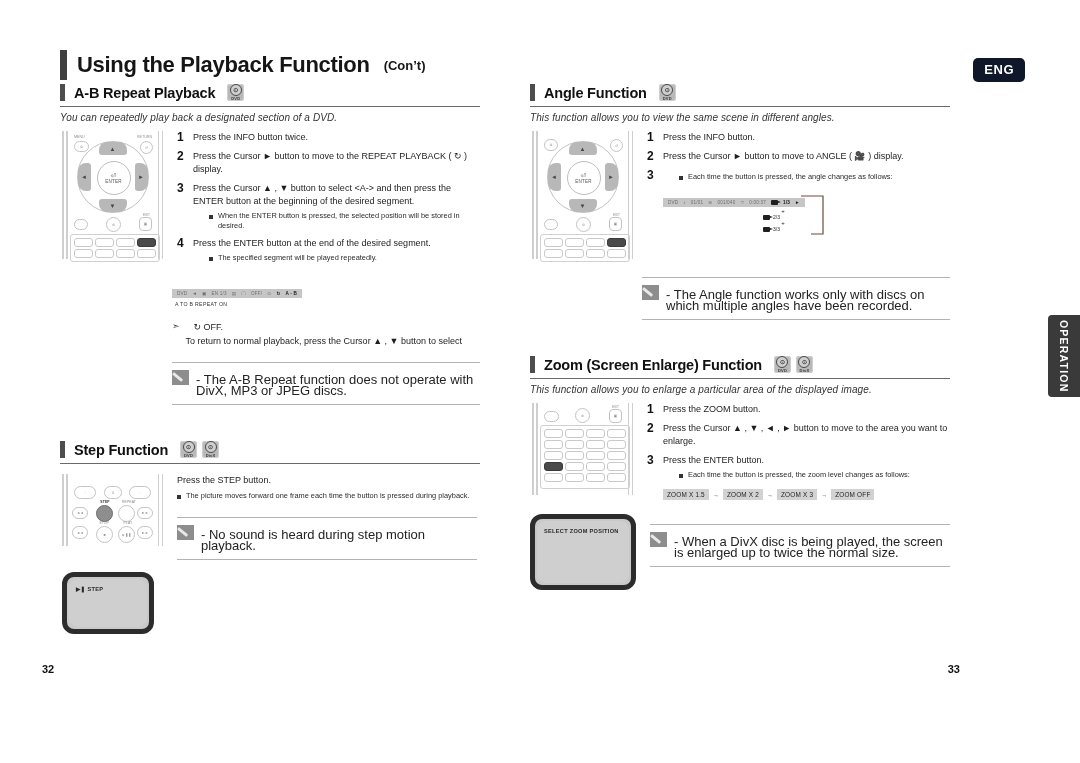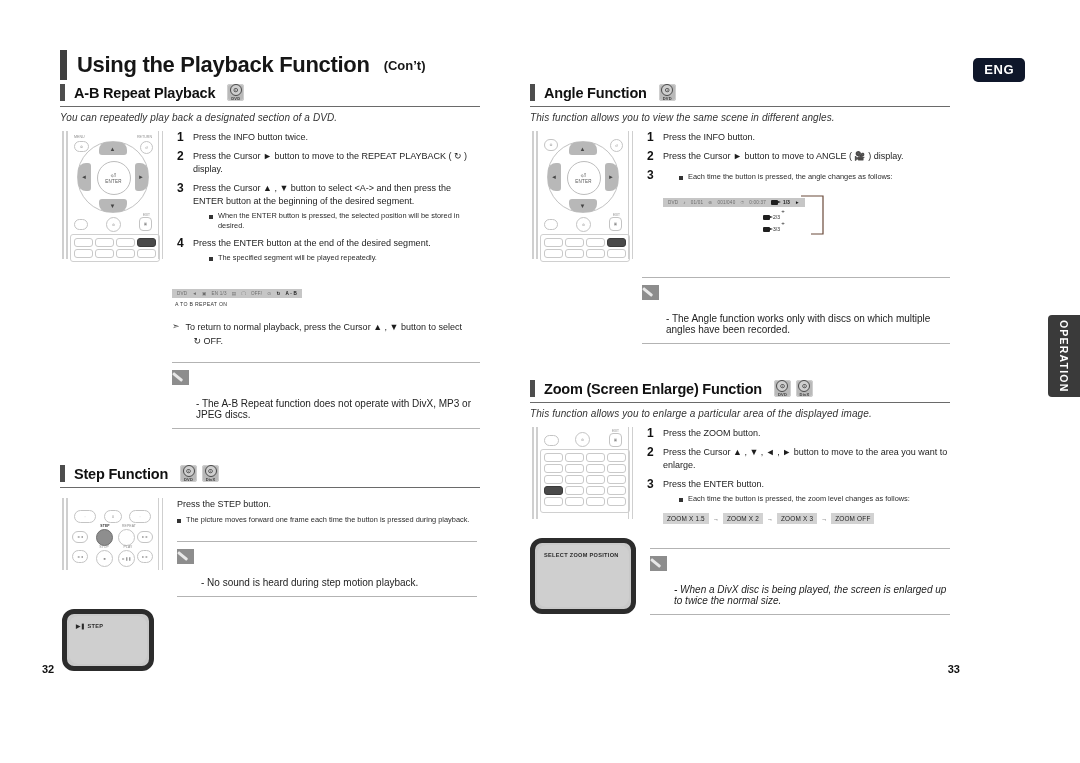--- a/index.html
+++ b/index.html
@@ -51,21 +51,21 @@
   .bullet .sq{width:4px;height:4px;background:#333;margin-top:4px;flex:none;}
   .bullet .bt{font-size:7.4px;line-height:10px;color:#2a2a2a;}
   .plain{font-size:9px;line-height:13px;color:#1d1d1d;}
 
   
   .note{margin-top:14px;border-top:1px solid #b3b3b3;border-bottom:1px solid #b3b3b3;
     padding:7px 0 8px;display:flex;align-items:flex-start;gap:7px;}
   .note-ico{width:17px;height:15px;background:#8d8d8d;flex:none;position:relative;overflow:hidden;}
   .note-ico:after{content:"";position:absolute;left:2px;top:2px;width:12px;height:3px;
     background:#e8e8e8;transform:rotate(40deg);transform-origin:left top;border-radius:1px;}
-  .note-txt{font-size:10px;line-height:11px;color:#232323;padding-top:4px;margin-top:24px;}
+  .note-txt{font-size:13px;line-height:11px;color:#232323;padding-top:4px;}
 
   
   .remote{position:relative;background:#fff;flex:none;}
   .rail{position:absolute;top:0;bottom:0;width:1.5px;background:#cfcfcf;}
   .rem-navpad{position:relative;width:72px;height:72px;margin:10px auto 0;}
   .navring{position:absolute;inset:0;border-radius:50%;border:1.3px solid #c2c2c2;background:#fff;}
   .arrow{position:absolute;background:#b8b8b8;border-radius:3px;
      display:flex;align-items:center;justify-content:center;font-size:6px;color:#444;}
   .ar-up{left:22px;top:1px;width:28px;height:13px;border-radius:8px 8px 3px 3px;}
   .ar-dn{left:22px;bottom:1px;width:28px;height:13px;border-radius:3px 3px 8px 8px;}
@@ -235,22 +235,22 @@
           <span>⊙</span>
           <span class="hi">↻</span>
           <span class="hi">A - B</span>
         </div>
         <div class="osd-cap">A TO B REPEAT ON</div>
       </div>
 
       <div class="arrow-note" style="margin-left:112px;">
         <div class="ag">➣</div>
         <div>
+          <div class="at" style="margin-left:8px;">↻ OFF.</div>
           <div class="at">To return to normal playback, press the Cursor ▲ , ▼ button to select</div>
-          <div class="at" style="margin-left:8px;">↻ OFF.</div>
         </div>
       </div>
 
       <div class="note" style="margin-left:112px;width:308px;">
         <div class="note-ico"></div>
         <div class="note-txt">- The A-B Repeat function does not operate with DivX, MP3 or JPEG discs.</div>
       </div>
     </div>
 
     <div class="sec" style="margin-top:36px;">
@@ -517,21 +517,21 @@
             <div class="cell">ZOOM OFF</div>
           </div>
         </div>
       </div>
 
       <div style="display:flex;gap:14px;margin-top:14px;">
         <div class="tv" style="width:96px;height:66px;flex:none;">
           <div class="tv-in"></div>
           <div class="tv-label">SELECT ZOOM POSITION</div>
         </div>
-        <div class="note" style="margin-top:10px;flex:1;height:fit-content;font-style:italic;">
+        <div class="note" style="margin-top:10px;flex:1;height:fit-content;">
           <div class="note-ico"></div>
           <div class="note-txt">- When a DivX disc is being played, the screen is enlarged up to twice the normal size.</div>
         </div>
       </div>
     </div>
   </div>
 
   <div class="side-tab">
     <span>OPERATION</span>
   </div>

